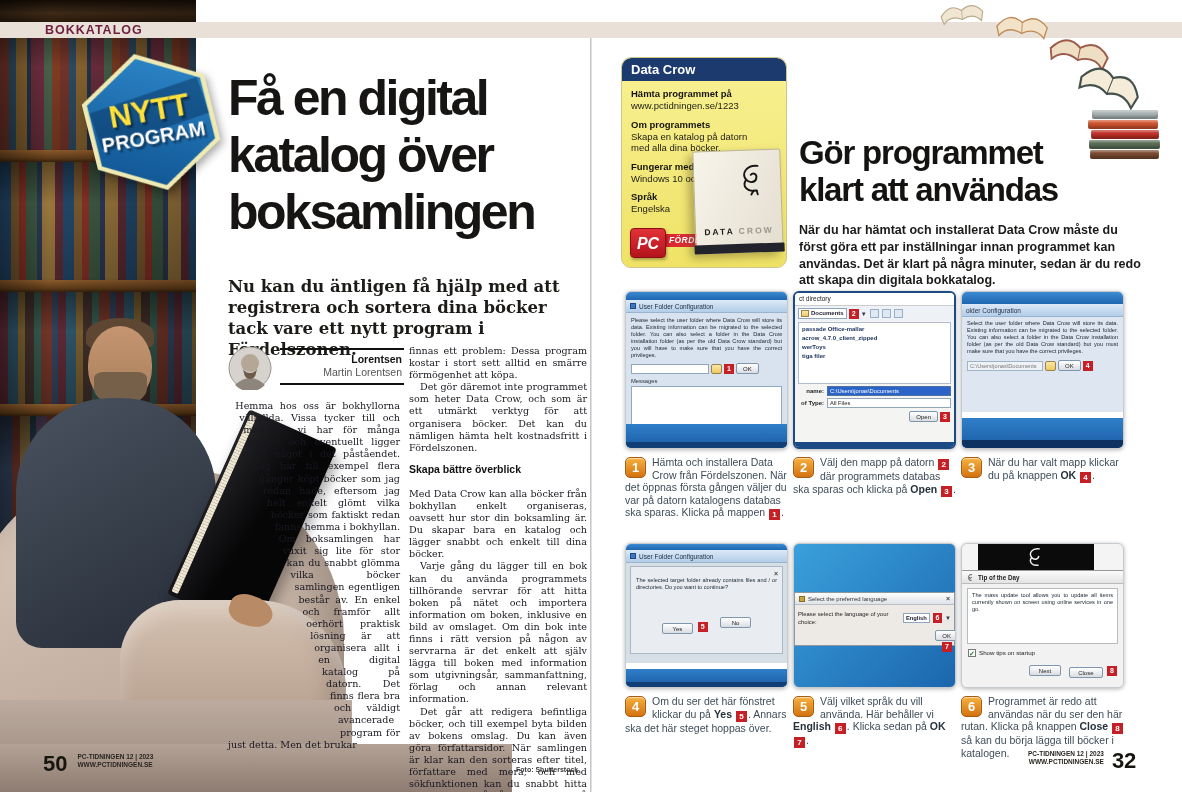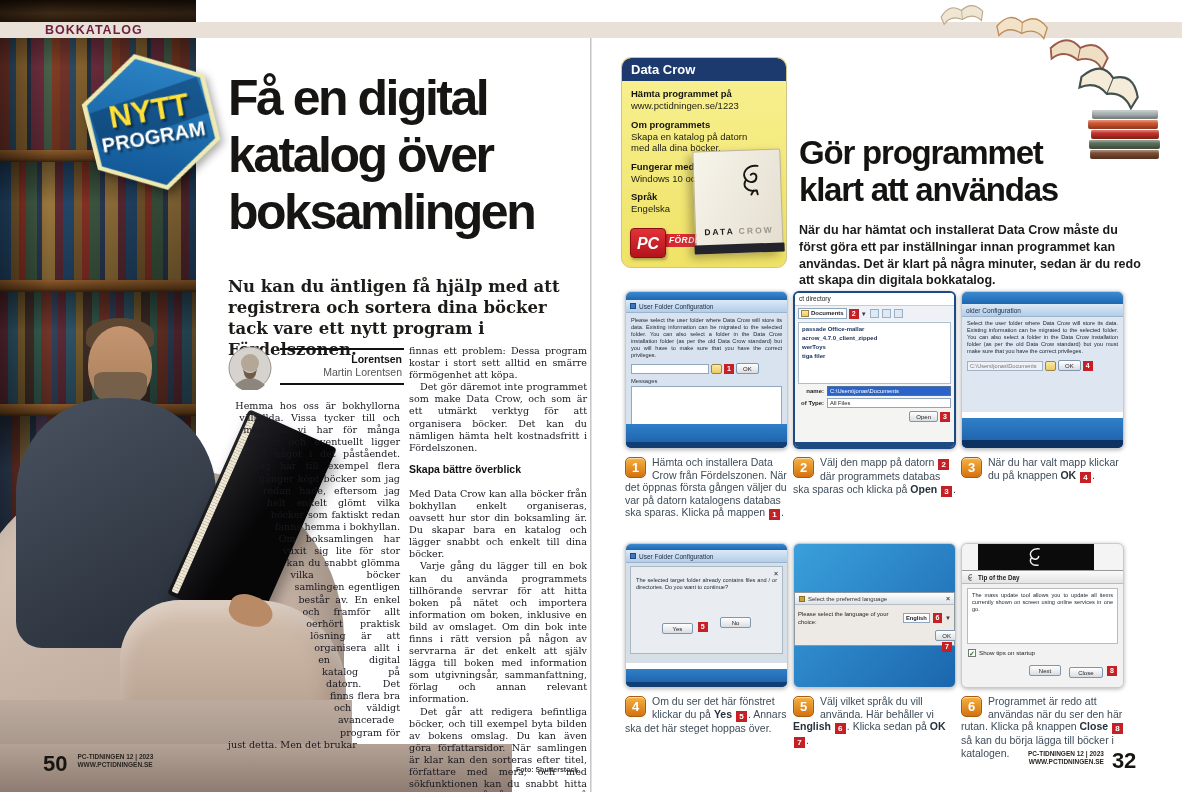--- a/index.html
+++ b/index.html
@@ -235,21 +235,21 @@
   </div>
 </div>
 
 <div class="bodycol col1">
   <span class="book-wrap"></span>
   <span>Hemma hos oss är bokhyllorna välfyllda. Vissa tycker till och med att vi har för många böcker och eventuellt ligger det något i det påståendet. Jag har till exempel flera gånger köpt böcker som jag redan hade, eftersom jag helt enkelt glömt vilka böcker som faktiskt redan fanns hemma i bokhyllan. Om boksamlingen har vuxit sig lite för stor kan du snabbt glömma vilka böcker samlingen egentligen består av. En enkel och framför allt oerhört praktisk lösning är att organisera allt i en digital katalog på datorn. Det finns flera bra och väldigt avancerade program för just detta. Men det brukar</span>
 </div>
 
 <div class="bodycol col2">
   <p>finnas ett problem: Dessa program kostar i stort sett alltid en smärre förmögenhet att köpa.</p>
-  <p>Det gör däremot inte programmet som make Data Crow, och som är ett utmärkt verktyg för att organisera böcker. Det kan du nämligen hämta helt kostnadsfritt i Fördelszonen.</p>
+  <p>Det gör däremot inte programmet som heter Data Crow, och som är ett utmärkt verktyg för att organisera böcker. Det kan du nämligen hämta helt kostnadsfritt i Fördelszonen.</p>
   <h3 class="subhead">Skapa bättre överblick</h3>
   <p>Med Data Crow kan alla böcker från bokhyllan enkelt organiseras, oavsett hur stor din boksamling är. Du skapar bara en katalog och lägger snabbt och enkelt till dina böcker.</p>
   <p>Varje gång du lägger till en bok kan du använda programmets tillhörande servrar för att hitta boken på nätet och importera information om boken, inklusive en bild av omslaget. Om din bok inte finns i rätt version på någon av servrarna är det enkelt att själv lägga till boken med information som utgivningsår, sammanfattning, förlag och annan relevant information.</p>
   <p>Det går att redigera befintliga böcker, och till exempel byta bilden av bokens omslag. Du kan även göra författarsidor. När samlingen är klar kan den sorteras efter titel, författare med mera, och med sökfunktionen kan du snabbt hitta en viss bok. På så sätt kan du på några sekunder ta reda på om en bok du tänker köpa redan finns i hyllan.</p>
 </div>
 
 <div class="photo-credit">Foto: Shutterstock</div>
 
 <div class="folio folio-l">
   <span class="pn">50</span>

